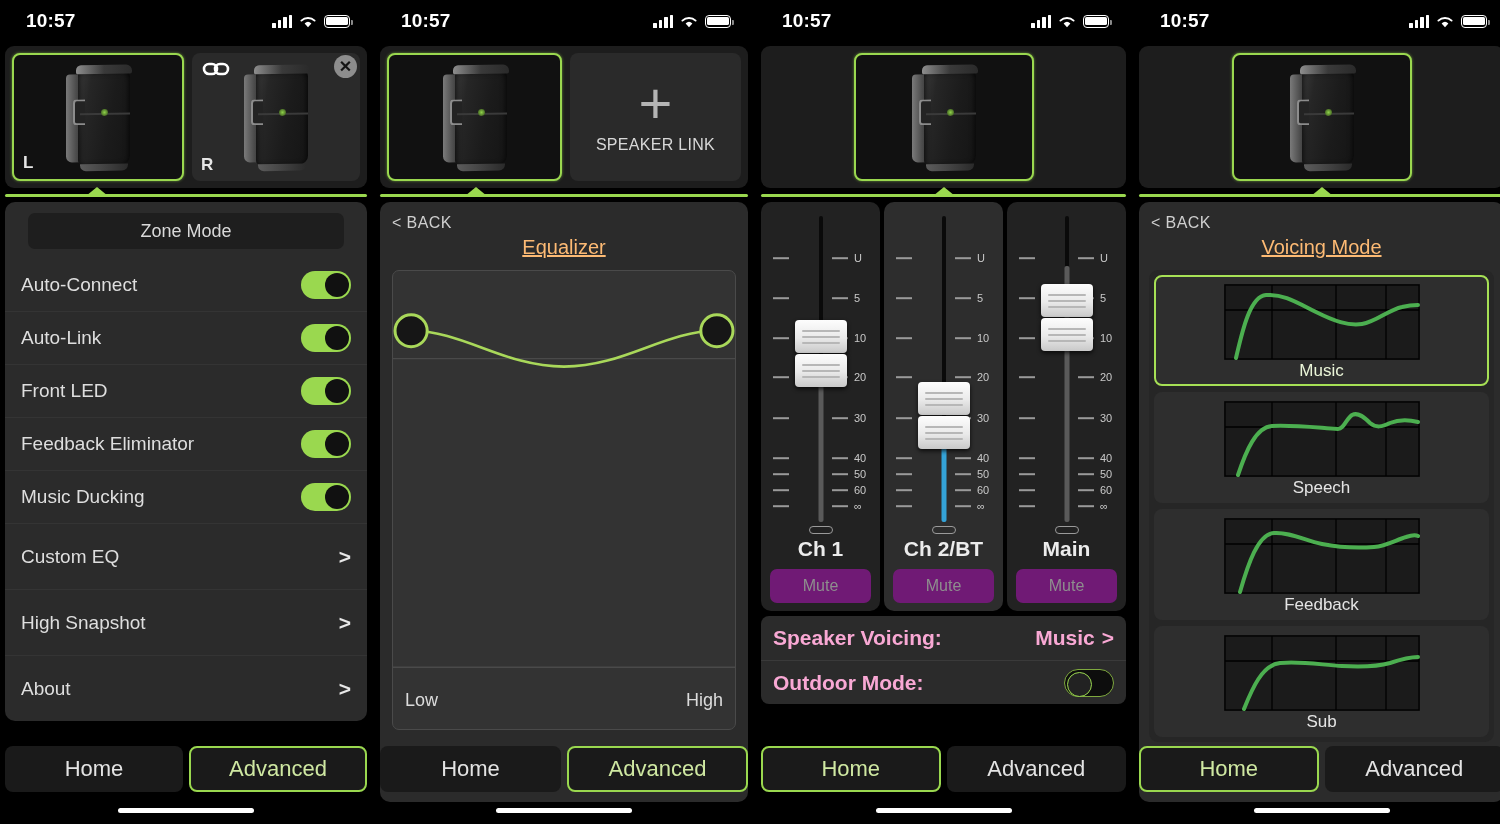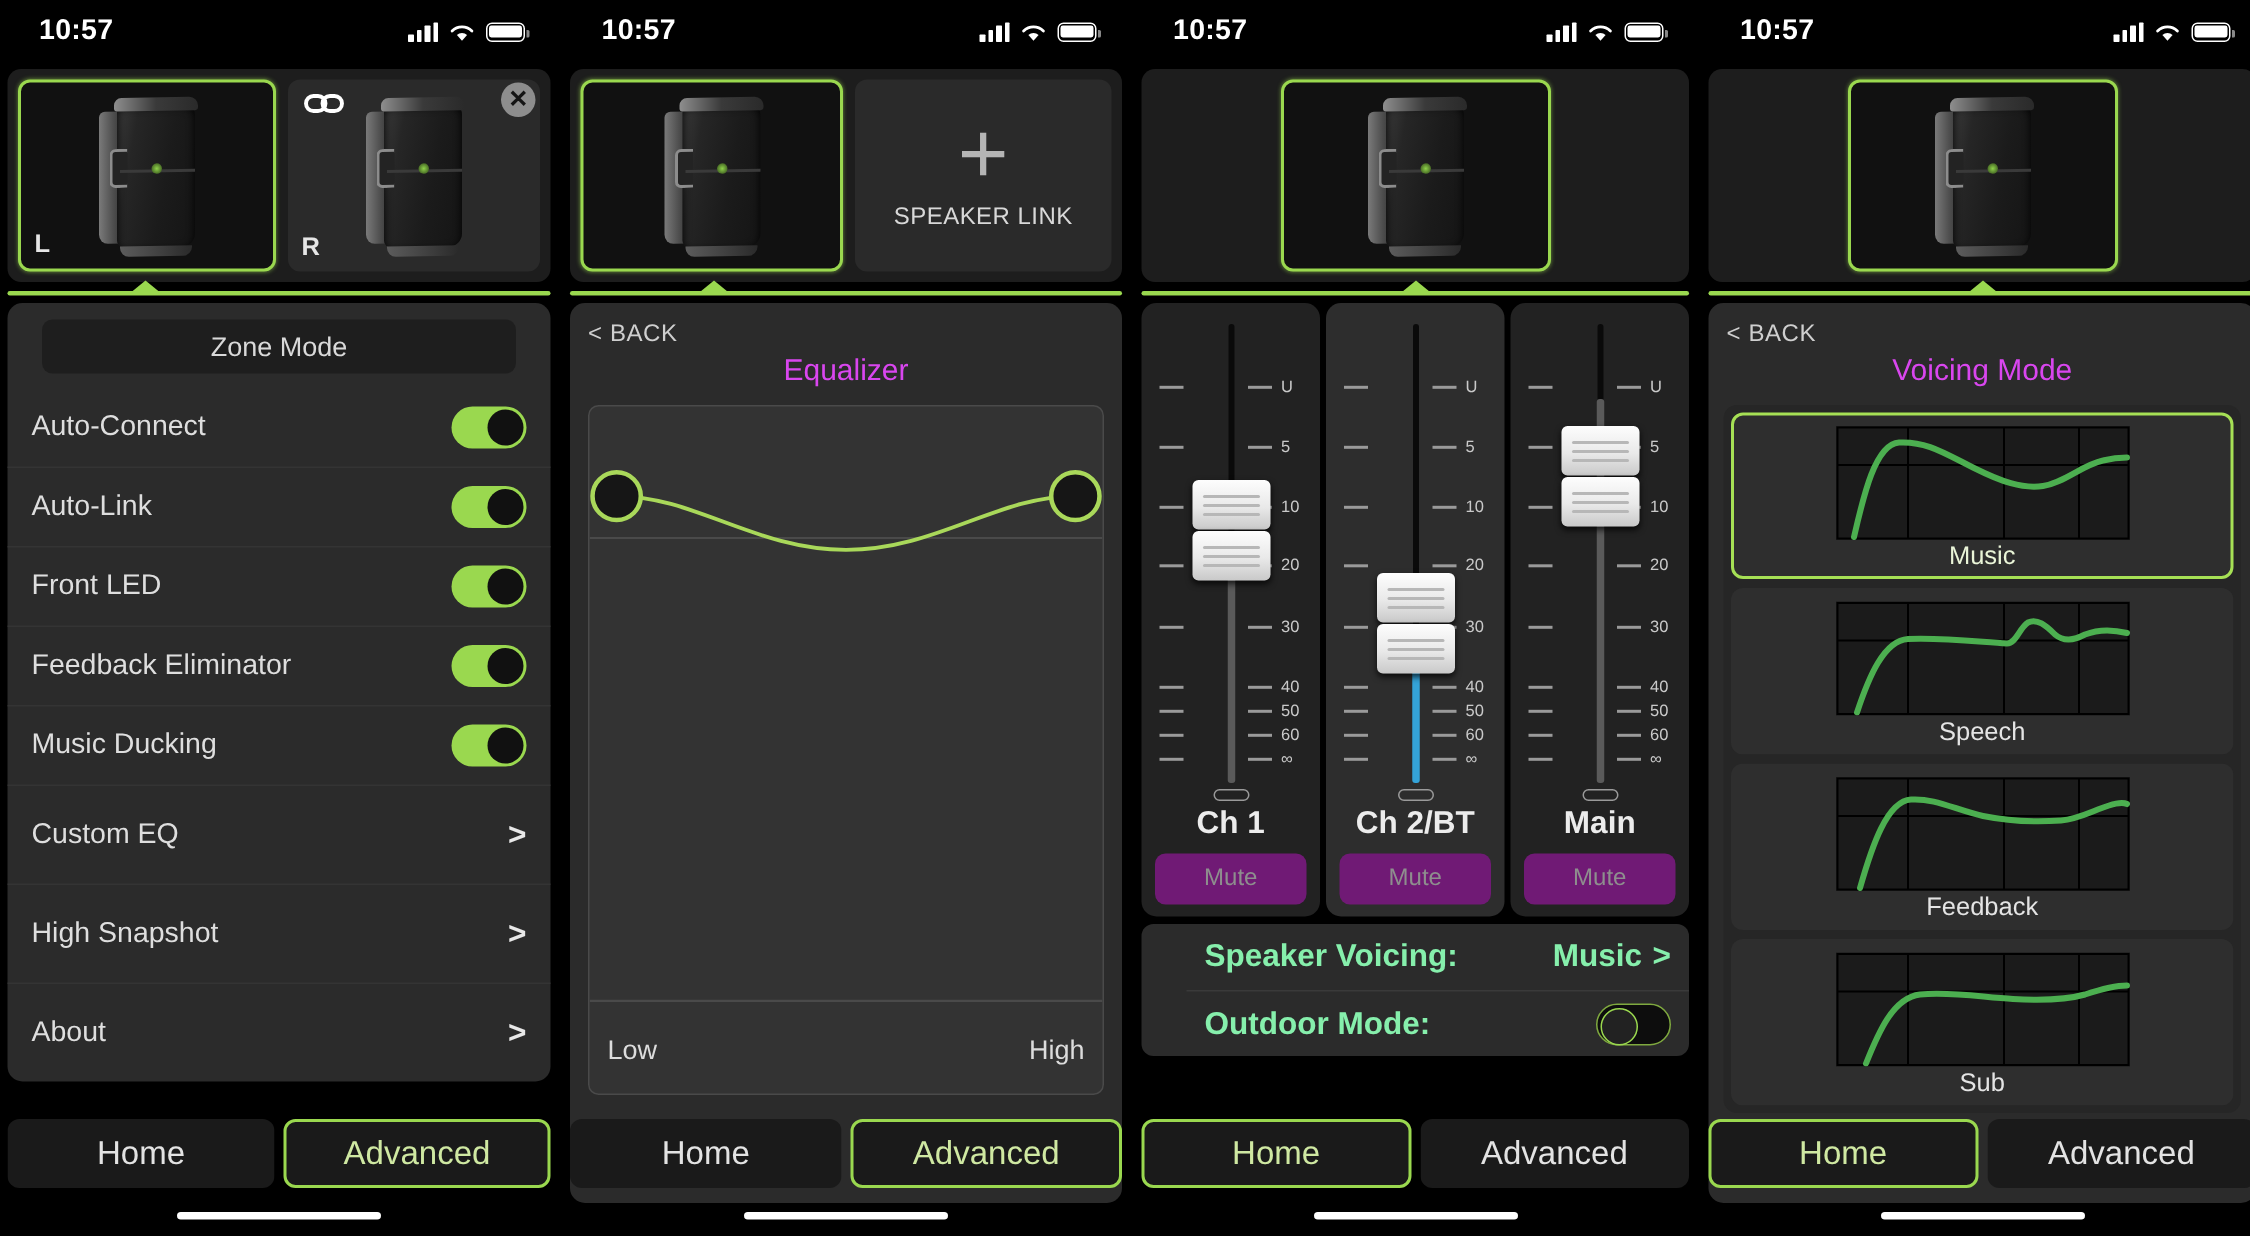--- a/index.html
+++ b/index.html
@@ -83,21 +83,21 @@
   .toggle { width:50px; height:28px; border-radius:15px; position:relative; }
   .toggle.on { background:#9ad84f; }
   .toggle.on::after { content:""; position:absolute; right:2px; top:2px; width:24px; height:24px;
     border-radius:50%; background:#111; }
   .toggle.off { background:#0d0d0d; border:1px solid #7fa93f; }
   .toggle.off::after { content:""; position:absolute; left:2px; top:2px; width:23px; height:23px;
     border-radius:50%; background:#222; border:1.5px solid #9ad84f; }
 
   
   .backlink { color:#cfcfcf; font-size:16px; padding:12px 0 0 12px; letter-spacing:.4px; }
-  .scr-title { text-align:center; color:#d946ef; font-size:20px; padding:4px 0 11px; }
+  .scr-title { text-align:center; color:#fdba74; font-size:20px; padding:4px 0 11px;text-decoration:underline; }
 
   
   .eqbox { margin:0 12px 10px; background:#333; border:1px solid #4a4a4a; border-radius:7px;
            height:460px; position:relative; }
   .eqbox svg { position:absolute; inset:0; width:100%; height:100%; }
   .eq-lab { position:absolute; bottom:18px; color:#dcdcdc; font-size:18px; }
   .eq-lab.lo { left:12px; } .eq-lab.hi { right:12px; }
 
   
   .mixer { display:flex; gap:4px; margin:4px 5px 0; }
@@ -120,21 +120,21 @@
     box-shadow:0 2px 4px rgba(0,0,0,.75); display:flex; flex-direction:column;
     justify-content:center; gap:4px; padding:0 7px; }
   .cap i { display:block; height:2px; background:#b7b7b7; border-radius:1px; }
   .pill { width:24px; height:8px; border-radius:5px; border:1.6px solid #9a9a9a; margin:6px 0 3px; }
   .chname { color:#ececec; font-size:21px; font-weight:bold; margin-bottom:8px; }
   .mute { width:85%; height:34px; background:#701a75; border-radius:7px; color:#8e8e8e;
           font-size:16px; display:flex; align-items:center; justify-content:center; }
 
   .infobar { margin:5px 5px 0; background:#2b2b2b; border-radius:8px; }
   .inforow { height:44px; display:flex; align-items:center; justify-content:space-between;
-             padding:0 12px; color:#86efac; font-size:21px; font-weight:bold; border-top:1px solid #3a3a3a;margin-left:30px; }
+             padding:0 12px; color:#f9a8d4; font-size:21px; font-weight:bold; border-top:1px solid #3a3a3a; }
   .inforow.first { border-top:none; }
   .inforow .val { display:flex; align-items:center; gap:7px; }
 
   
   .vlist { margin:0 10px; background:#262626; border-radius:9px; padding:5px; }
   .vitem { background:#2e2e2e; border-radius:8px; margin-bottom:6px; padding:7px 0 3px;
            border:2.5px solid transparent; display:flex; flex-direction:column; align-items:center; }
   .vitem.sel { border-color:#a6e055; }
   .vitem:last-child { margin-bottom:0; }
   .vgraph { width:196px; height:76px; background:#1b1b1b; position:relative; }

